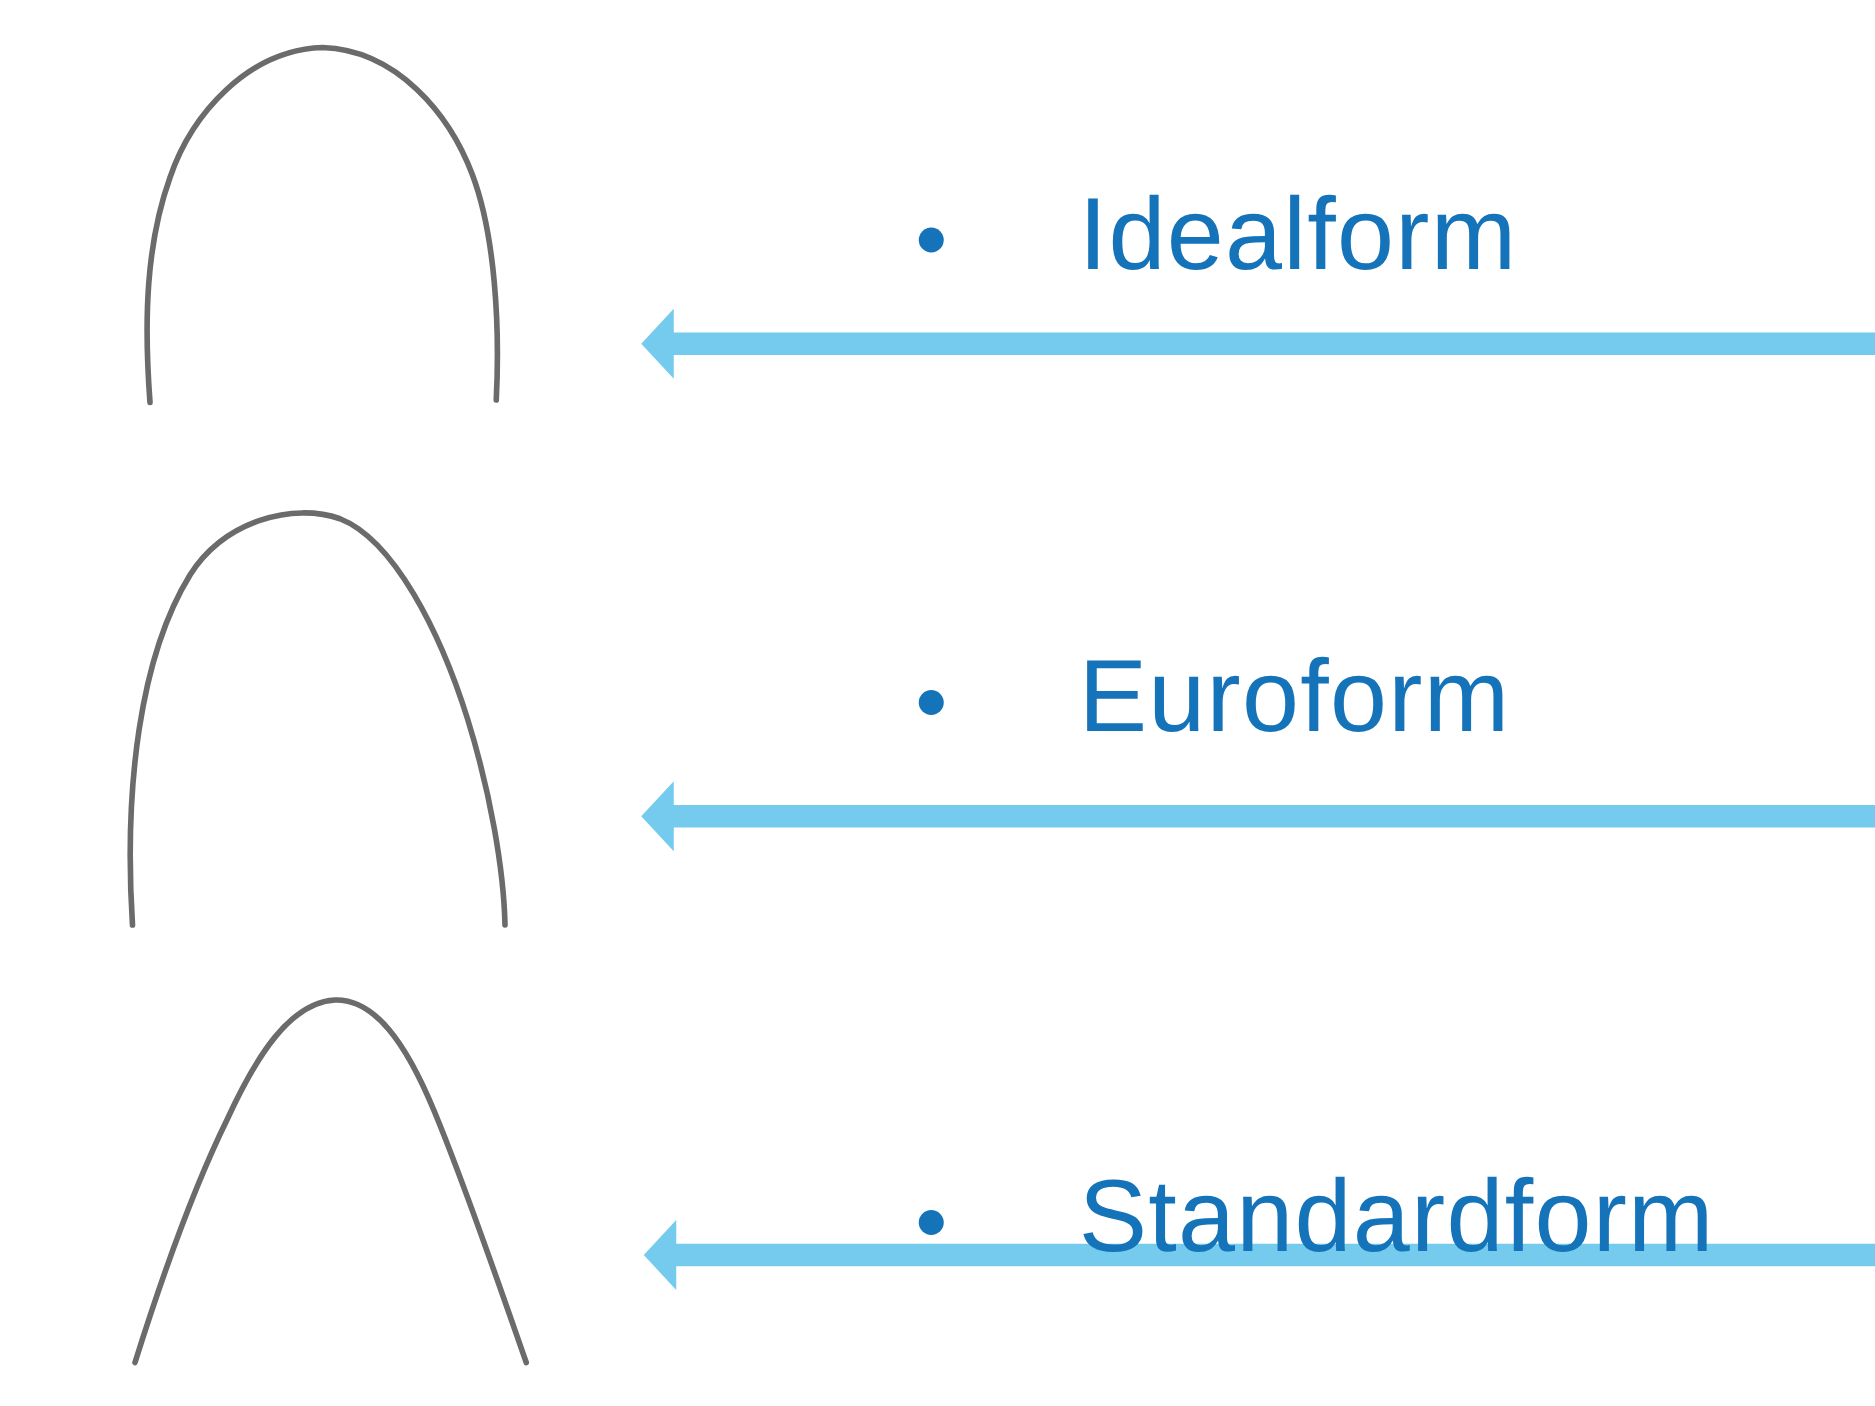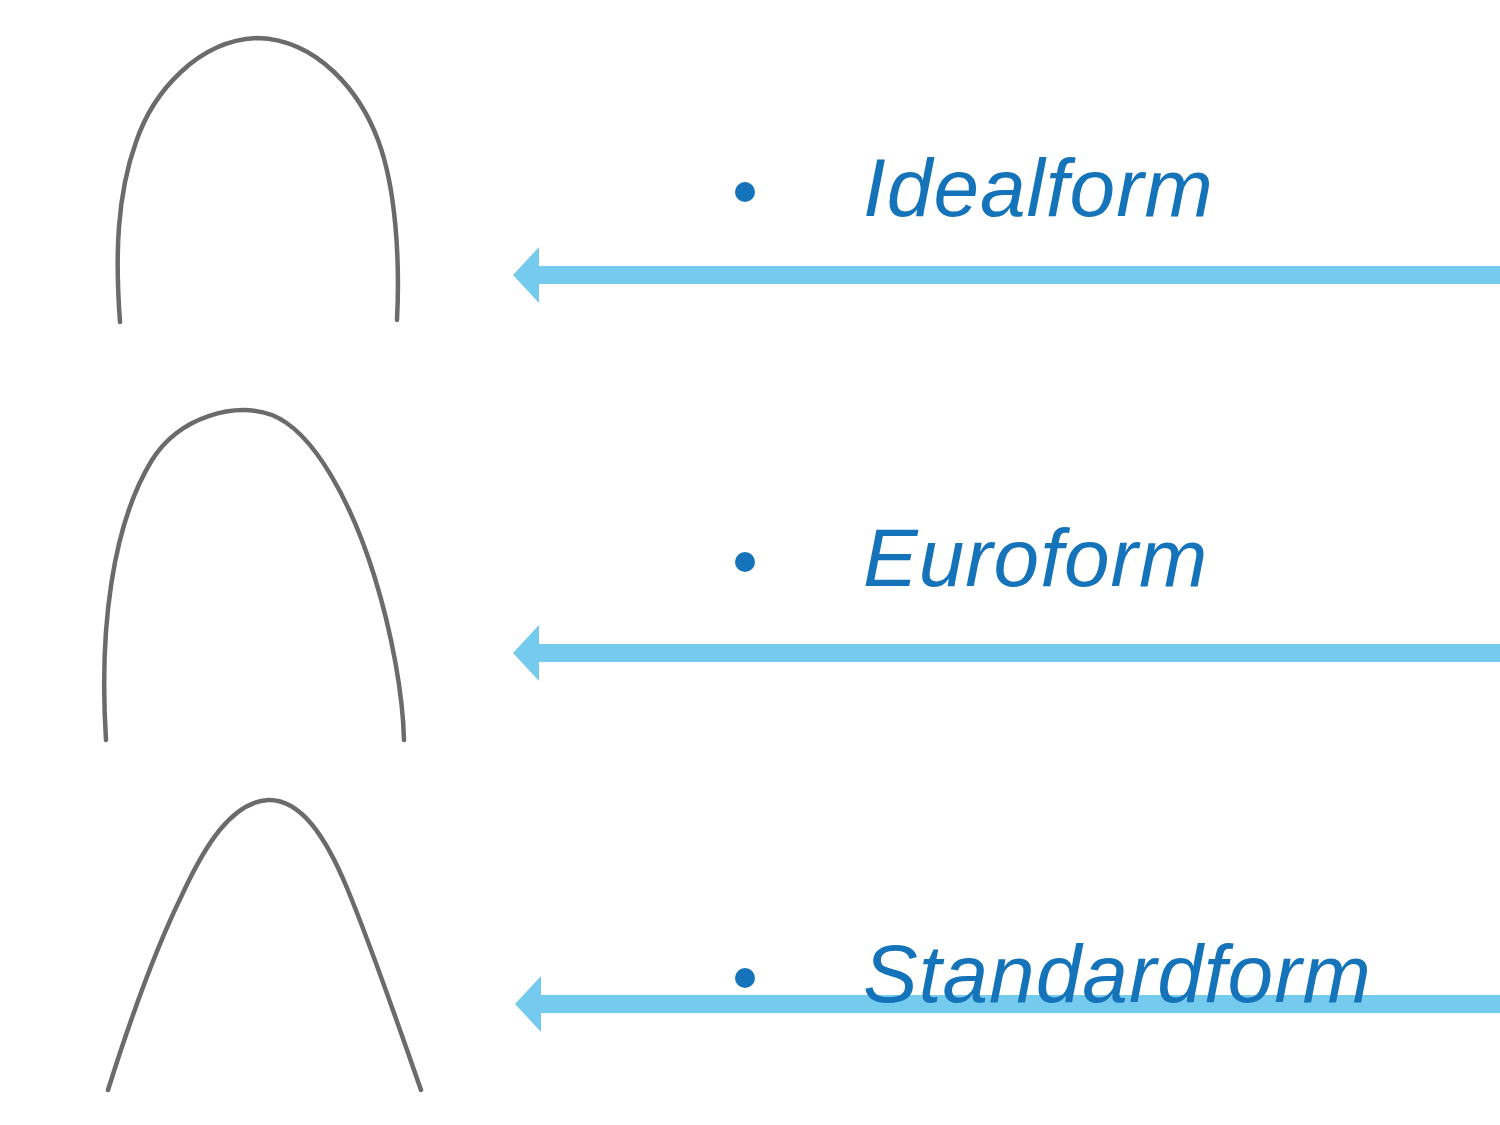--- a/index.html
+++ b/index.html
@@ -36,21 +36,20 @@
     background: #1573b9;
     margin-right: 108px;
     flex: 0 0 auto;
     margin-top: 8px;
   }
   .label-row .label-text {
     font-size: 82px;
     line-height: 1;
     color: #1573b9;
     letter-spacing: 1px;
-    font-style: italic;
   }
   #row-idealform    { top: 188px; }
   #row-euroform     { top: 558px; text-align: right; }
   #row-standardform { top: 974px; }
 </style>
 </head>
 <body>
 
 <div id="slide">
 

